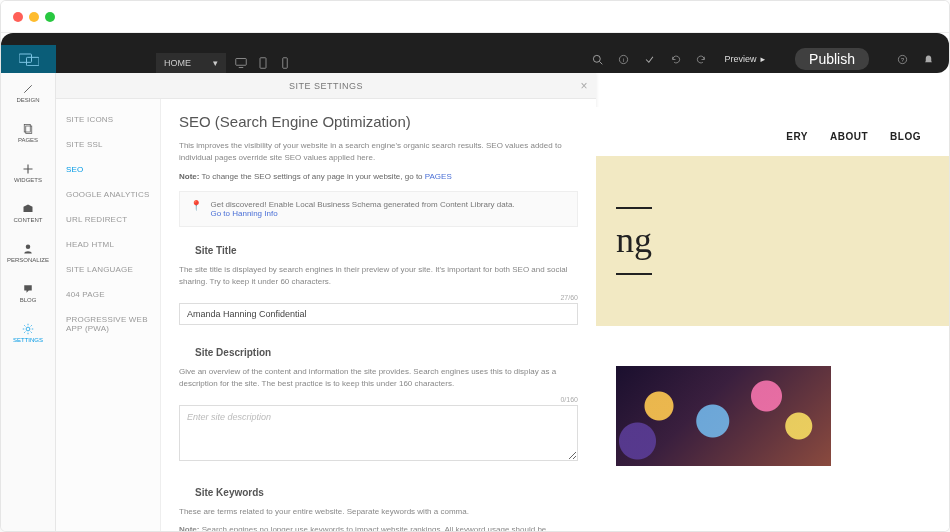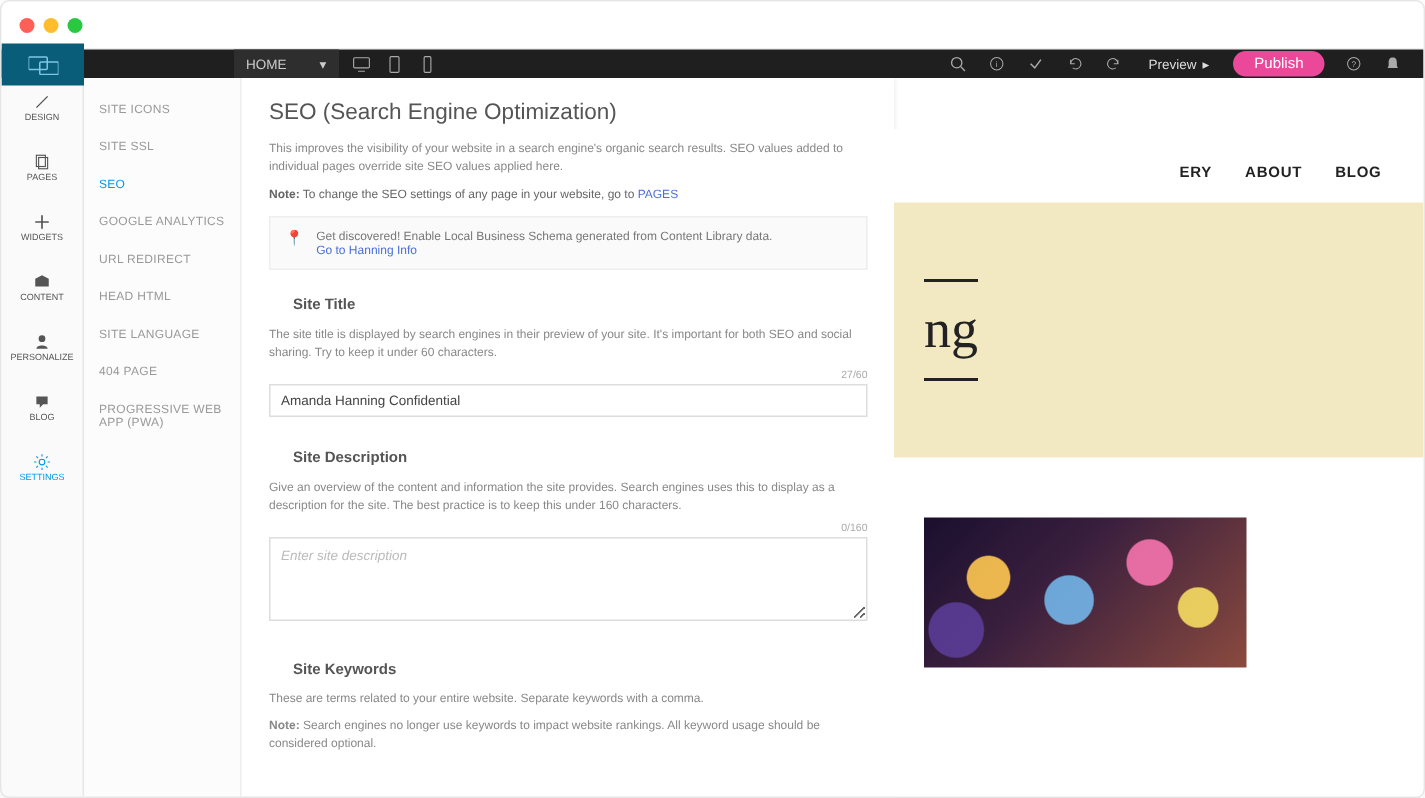--- a/index.html
+++ b/index.html
@@ -4,33 +4,33 @@
 <style>
 * { margin: 0; padding: 0; box-sizing: border-box; font-family: -apple-system, BlinkMacSystemFont, "Segoe UI", Helvetica, Arial, sans-serif; }
 body { background: #fff; }
 .window { width: 950px; height: 532px; border: 1px solid #e5e5e5; border-radius: 6px; overflow: hidden; background: #fff; box-shadow: 0 2px 8px rgba(0,0,0,0.08); display: flex; flex-direction: column; }
 .titlebar { height: 32px; display: flex; align-items: center; padding: 0 12px; gap: 6px; background: #fff; border-bottom: 1px solid #eee; }
 .dot { width: 10px; height: 10px; border-radius: 50%; }
 .dot.red { background: #ff5f57; }
 .dot.yellow { background: #febc2e; }
 .dot.green { background: #28c840; }
 
-.topbar { height: 19px; background: #1f1f1f; display: flex; align-items: center; color: #ccc; font-size: 9px; position: relative; }
+.topbar { height: 40px; background: #1f1f1f; display: flex; align-items: flex-end; color: #ccc; font-size: 9px; position: relative; border-radius: 12px; }
 .logo { width: 55px; height: 28px; background: #0a5d78; display: flex; align-items: center; justify-content: center; }
 .logo svg { width: 20px; height: 14px; }
 .topbar-left { display: flex; align-items: center; gap: 0; margin-left: 100px; }
 .page-select { background: #2e2e2e; color: #ccc; padding: 4px 8px; font-size: 9px; display: flex; align-items: center; gap: 22px; height: 20px; }
 .device-icons { display: flex; gap: 0; margin-left: 4px; }
 .device-btn { width: 22px; height: 20px; display: flex; align-items: center; justify-content: center; color: #aaa; cursor: pointer; }
 .device-btn svg { width: 12px; height: 12px; }
 .topbar-right { margin-left: auto; display: flex; align-items: center; gap: 0; padding-right: 8px; }
 .top-icon-btn { width: 26px; height: 28px; display: flex; align-items: center; justify-content: center; color: #aaa; cursor: pointer; }
 .top-icon-btn svg { width: 11px; height: 11px; }
 .preview-btn { display: flex; align-items: center; gap: 4px; padding: 0 10px; height: 28px; color: #ddd; font-size: 9px; cursor: pointer; }
-.publish-btn { background: #ec4899; color: #fff; padding: 3px 14px; border-radius: 10px; font-size: 10px; cursor: pointer; margin: 0 6px; }
+.publish-btn { background: #404040; color: #fff; padding: 3px 14px; border-radius: 10px; font-size: 14px; cursor: pointer; margin: 0 20px; }
 
 .main { flex: 1; display: flex; overflow: hidden; }
 .leftnav { width: 55px; background: #fafafa; border-right: 1px solid #e8e8e8; display: flex; flex-direction: column; }
 .leftnav-item { height: 40px; display: flex; flex-direction: column; align-items: center; justify-content: center; color: #555; font-size: 6px; text-transform: uppercase; cursor: pointer; gap: 2px; }
 .leftnav-item.active { color: #0099e5; }
 .leftnav-item svg { width: 12px; height: 12px; }
 
 .content-area { flex: 1; display: flex; position: relative; background: #fff; }
 .settings-panel { width: 540px; background: #fff; display: flex; flex-direction: column; box-shadow: 1px 0 3px rgba(0,0,0,0.06); }
 .panel-header { height: 26px; background: #f5f5f5; display: flex; align-items: center; justify-content: center; font-size: 9px; color: #777; letter-spacing: 0.5px; position: relative; border-bottom: 1px solid #e8e8e8; }
@@ -199,20 +199,24 @@
           <svg viewBox="0 0 16 16">
             <circle cx="8" cy="8" r="2.5" fill="none" stroke="currentColor"></circle>
             <path d="M8 1 L8 3 M8 13 L8 15 M1 8 L3 8 M13 8 L15 8 M3 3 L4.5 4.5 M11.5 11.5 L13 13 M3 13 L4.5 11.5 M11.5 4.5 L13 3" stroke="currentColor"></path>
           </svg>
           <span>SETTINGS</span>
         </div>
     </div>
 
     <div class="content-area">
       <div class="settings-panel">
+        <div class="panel-header">
+          <span>SITE SETTINGS</span>
+          <span class="panel-close">×</span>
+        </div>
         <div class="panel-body">
           <div class="settings-nav">
             <div class="settings-nav-item">SITE ICONS</div>
             <div class="settings-nav-item">SITE SSL</div>
             <div class="settings-nav-item active">SEO</div>
             <div class="settings-nav-item">GOOGLE ANALYTICS</div>
             <div class="settings-nav-item">URL REDIRECT</div>
             <div class="settings-nav-item">HEAD HTML</div>
             <div class="settings-nav-item">SITE LANGUAGE</div>
             <div class="settings-nav-item">404 PAGE</div>

